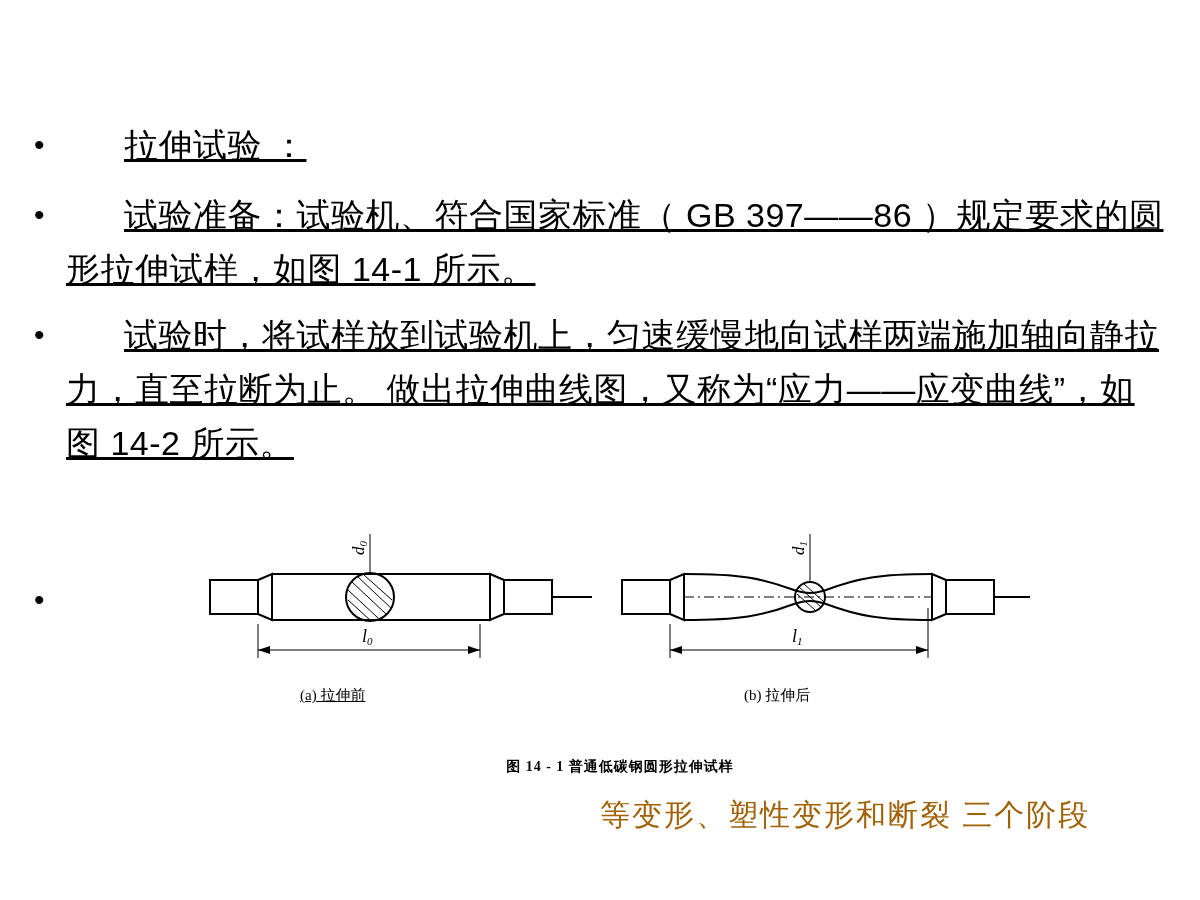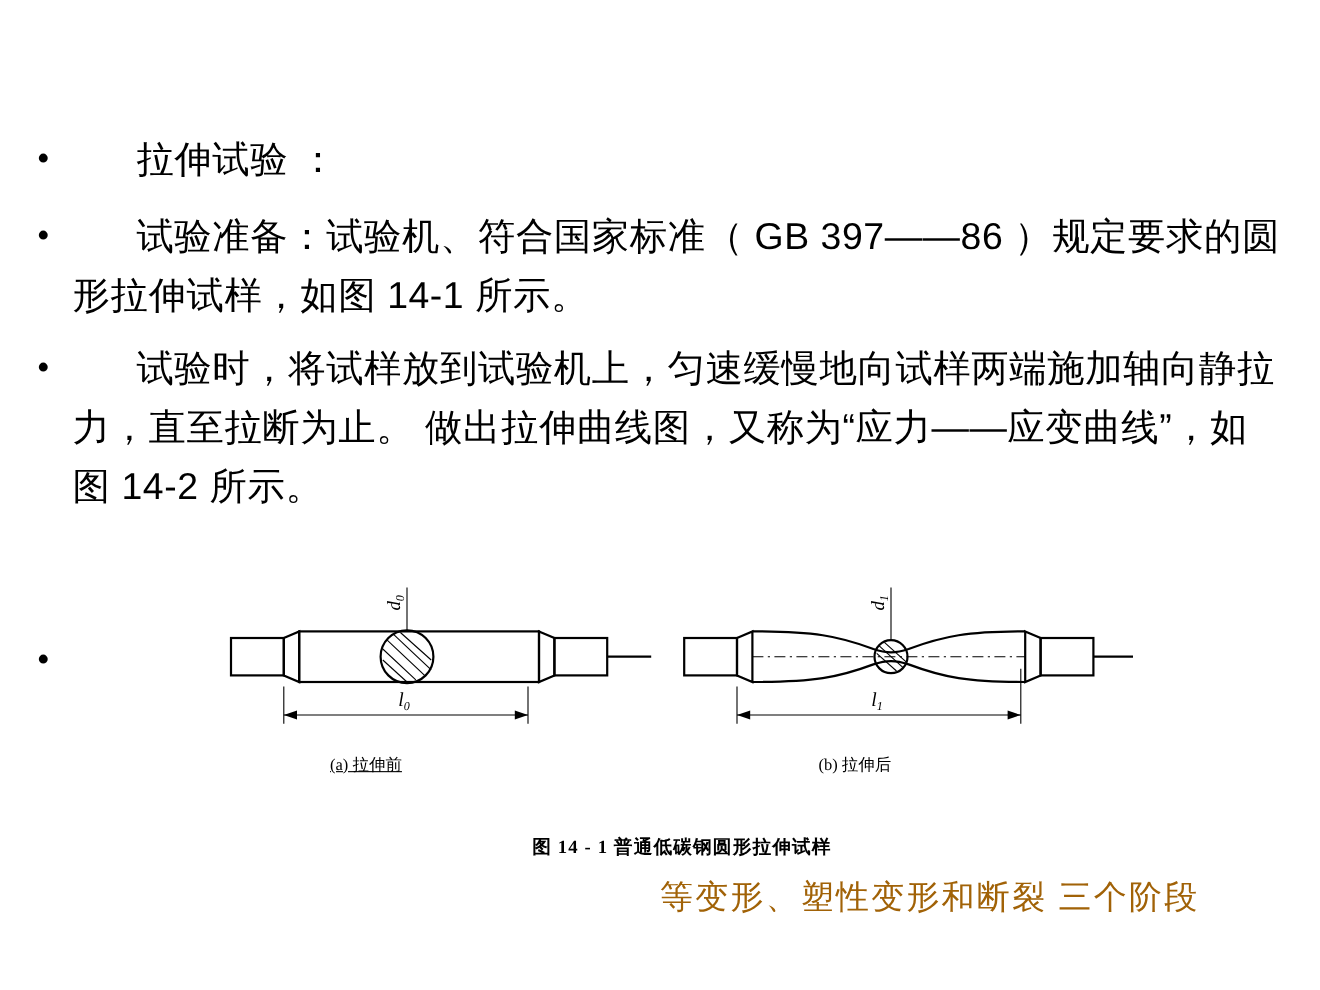--- a/index.html
+++ b/index.html
@@ -40,20 +40,21 @@
     line-height: 54px;
     text-align: left;
     padding-left: 8px;
     box-sizing: border-box;
   }
   .bullet-text {
     flex: 1 1 auto;
     font-size: 34px;
     line-height: 54px;
     letter-spacing: 0.5px;
+    text-decoration: underline;
   }
   .indent {
     display: inline-block;
     width: 58px;
   }
   .b1 .bullet-text { font-size: 34px; }
   .b2 { margin-top: 16px; }
   .b3 { margin-top: 12px; }
 
   
@@ -72,21 +73,21 @@
     line-height: 30px;
   }
   .fig-caption {
     position: absolute;
     left: 0;
     top: 238px;
     width: 880px;
     text-align: center;
     font-family: "Liberation Serif", serif;
     font-weight: bold;
-    font-size: 17px;
+    font-size: 14px;
     letter-spacing: 1px;
   }
   .sub-a, .sub-b {
     position: absolute;
     top: 166px;
     font-family: "Liberation Serif", serif;
     font-size: 15px;
   }
   .sub-a { left: 120px; text-decoration: underline; }
   .sub-b { left: 564px; }

